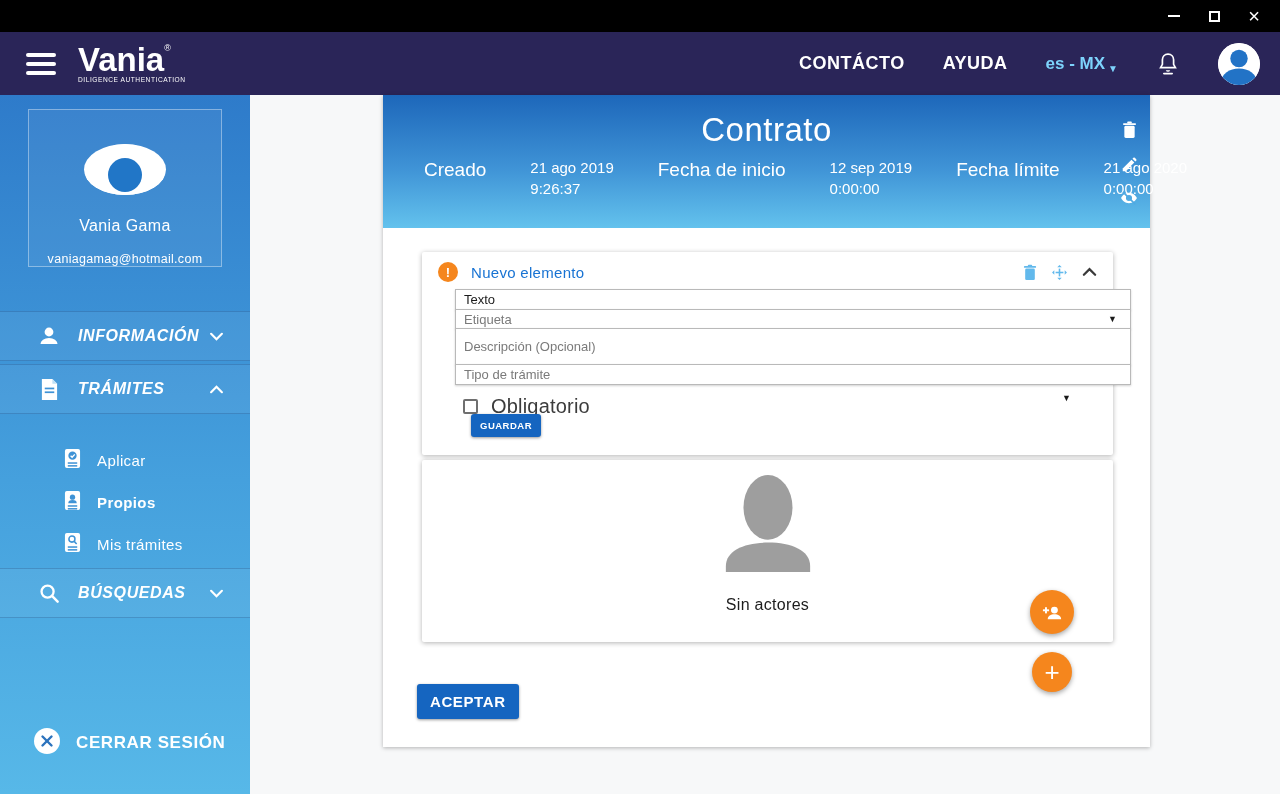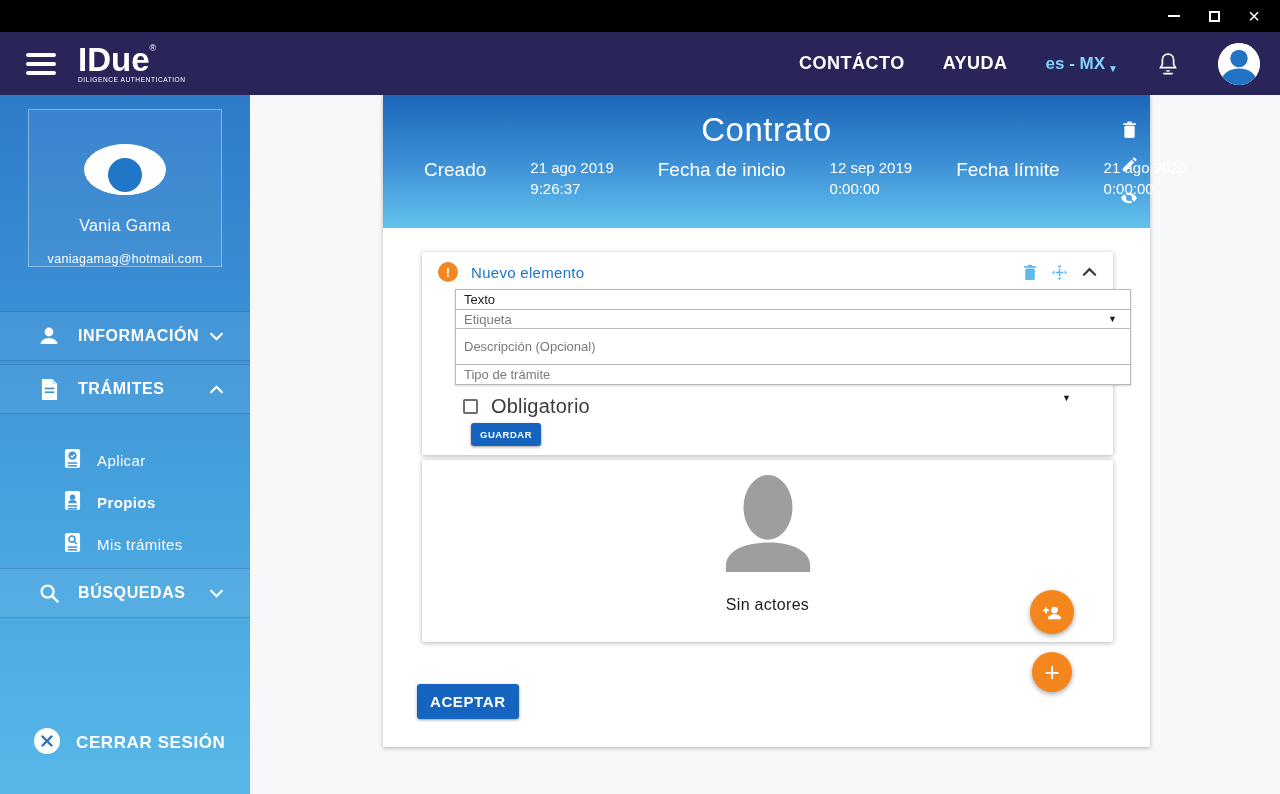--- a/index.html
+++ b/index.html
@@ -28,21 +28,21 @@
   .bell { width:24px; height:26px; cursor:pointer; }
   .avatar { width:42px; height:42px; border-radius:50%; overflow:hidden; background:#fff; cursor:pointer; }
 
   
   .sidebar { position:absolute; left:0; top:95px; width:250px; height:699px; background:linear-gradient(180deg,#2e7bca 0%,#45a0dd 55%,#57b8e8 100%); }
   .profile-card { margin:14px auto 0; width:194px; height:158px; background:rgba(255,255,255,0.06); border:1px solid rgba(255,255,255,0.38); display:flex; flex-direction:column; align-items:center; }
   .profile-avatar { margin-top:34px; width:82px; height:82px; border-radius:50%; background:#fff; overflow:hidden; }
   .profile-name { margin-top:22px; color:#fff; font-size:16px; letter-spacing:0.4px; }
   .profile-email { margin-top:17px; color:#fff; font-size:12.5px; letter-spacing:0.3px; }
   .nav { margin-top:44px; }
-  .nav-row { height:50px; display:flex; align-items:center; padding-left:36px; background:rgba(255,255,255,0.055); border-top:1px solid rgba(23,59,110,0.25); border-bottom:1px solid rgba(23,59,110,0.25); cursor:pointer; }
+  .nav-row { height:50px; display:flex; align-items:center; padding-left:36px; background:rgba(255,255,255,0.055); border-top:1px solid rgba(23,59,110,0.25); border-bottom:1px solid rgba(23,59,110,0.25); cursor:pointer;font-style:italic; }
   .nav-row + .nav-row { margin-top:3px; }
   .nav-icon { width:26px; display:flex; justify-content:center; }
   .nav-label { margin-left:16px; color:#fff; font-size:16px; font-weight:bold; letter-spacing:0.6px; }
   .nav-chevron { margin-left:auto; margin-right:26px; display:flex; }
   .nav-sub { padding:13px 0 15px; }
   .sub-row { height:42px; display:flex; align-items:flex-end; padding-left:62px; cursor:pointer; }
   .sub-icon { width:20px; display:flex; justify-content:center; }
   .sub-label { margin-left:15px; color:#fff; font-size:15px; letter-spacing:0.4px; }
   .sub-label.bold { font-weight:bold; }
   .logout { position:absolute; left:34px; bottom:36px; display:flex; align-items:center; cursor:pointer; }
@@ -72,21 +72,21 @@
   .fbox input::placeholder { color:#7a7a7a; opacity:1; }
   .f-texto { height:21px; font-size:13px; color:#1b1b1b; cursor:pointer; }
   .f-etiqueta { height:20px; }
   .f-desc { height:37px; }
   .f-tipo { height:21px; }
   .dd-arrow { font-size:9px; color:#1a1a1a; cursor:pointer; padding-right:5px; }
   .float-arrow { position:absolute; right:42px; top:141px; font-size:9px; color:#1a1a1a; cursor:pointer; }
   .check-row { position:absolute; left:41px; top:143px; display:flex; align-items:center; }
   .checkbox { width:15px; height:15px; border:2px solid #6f6f6f; border-radius:2px; background:#fff; cursor:pointer; }
   .check-label { margin-left:13px; font-size:20px; color:#3c3c3c; letter-spacing:0.2px; }
-  .btn-guardar { position:absolute; left:49px; top:171px; background:#1565c0; color:#fff; border:none; font-family:"Liberation Sans",sans-serif; font-size:9.5px; font-weight:bold; letter-spacing:0.5px; padding:6px 9px; border-radius:3px; box-shadow:0 1px 3px rgba(0,0,0,0.4); cursor:pointer; }
+  .btn-guardar { position:absolute; left:49px; top:162px; background:#1565c0; color:#fff; border:none; font-family:"Liberation Sans",sans-serif; font-size:9.5px; font-weight:bold; letter-spacing:0.5px; padding:6px 9px; border-radius:3px; box-shadow:0 1px 3px rgba(0,0,0,0.4); cursor:pointer; }
 
   
   .actors-card { position:absolute; left:39px; top:365px; width:691px; height:182px; background:#fff; box-shadow:0 1px 5px rgba(0,0,0,0.3); border-radius:2px; }
   .silhouette { position:absolute; left:50%; transform:translateX(-50%); top:14px; }
   .actors-empty { position:absolute; left:0; right:0; top:136px; text-align:center; font-size:16px; color:#1c1c1c; letter-spacing:0.3px; }
   .fab { border-radius:50%; background:#f5861d; display:flex; align-items:center; justify-content:center; box-shadow:0 2px 5px rgba(0,0,0,0.35); cursor:pointer; }
   .fab-add-actor { position:absolute; right:39px; top:130px; width:44px; height:44px; }
   .fab-plus { position:absolute; left:649px; top:557px; width:40px; height:40px; color:#fff; font-size:26px; font-weight:400; line-height:38px; }
 
   .btn-aceptar { position:absolute; left:34px; top:589px; background:#1565c0; color:#fff; border:none; font-family:"Liberation Sans",sans-serif; font-size:15px; font-weight:bold; letter-spacing:0.6px; padding:9px 13px; border-radius:3px; box-shadow:0 1px 3px rgba(0,0,0,0.4); cursor:pointer; }
@@ -108,21 +108,21 @@
   </div>
 </div>
 
 <div class="appbar">
   <div class="hamburger">
       <span></span>
       <span></span>
       <span></span>
     </div>
   <div class="logo">
-    <div><span class="logo-main">IDue</span><span class="logo-reg">®</span></div>
+    <div><span class="logo-main">Vania</span><span class="logo-reg">®</span></div>
     <div class="logo-tag">DILIGENCE AUTHENTICATION</div>
   </div>
   <div class="appbar-right">
     <span class="appbar-link">CONTÁCTO</span>
     <span class="appbar-link">AYUDA</span>
     <span class="lang">
       <span>es - MX</span>
       <span class="arrow">▼</span>
     </span>
     <span class="bell">

